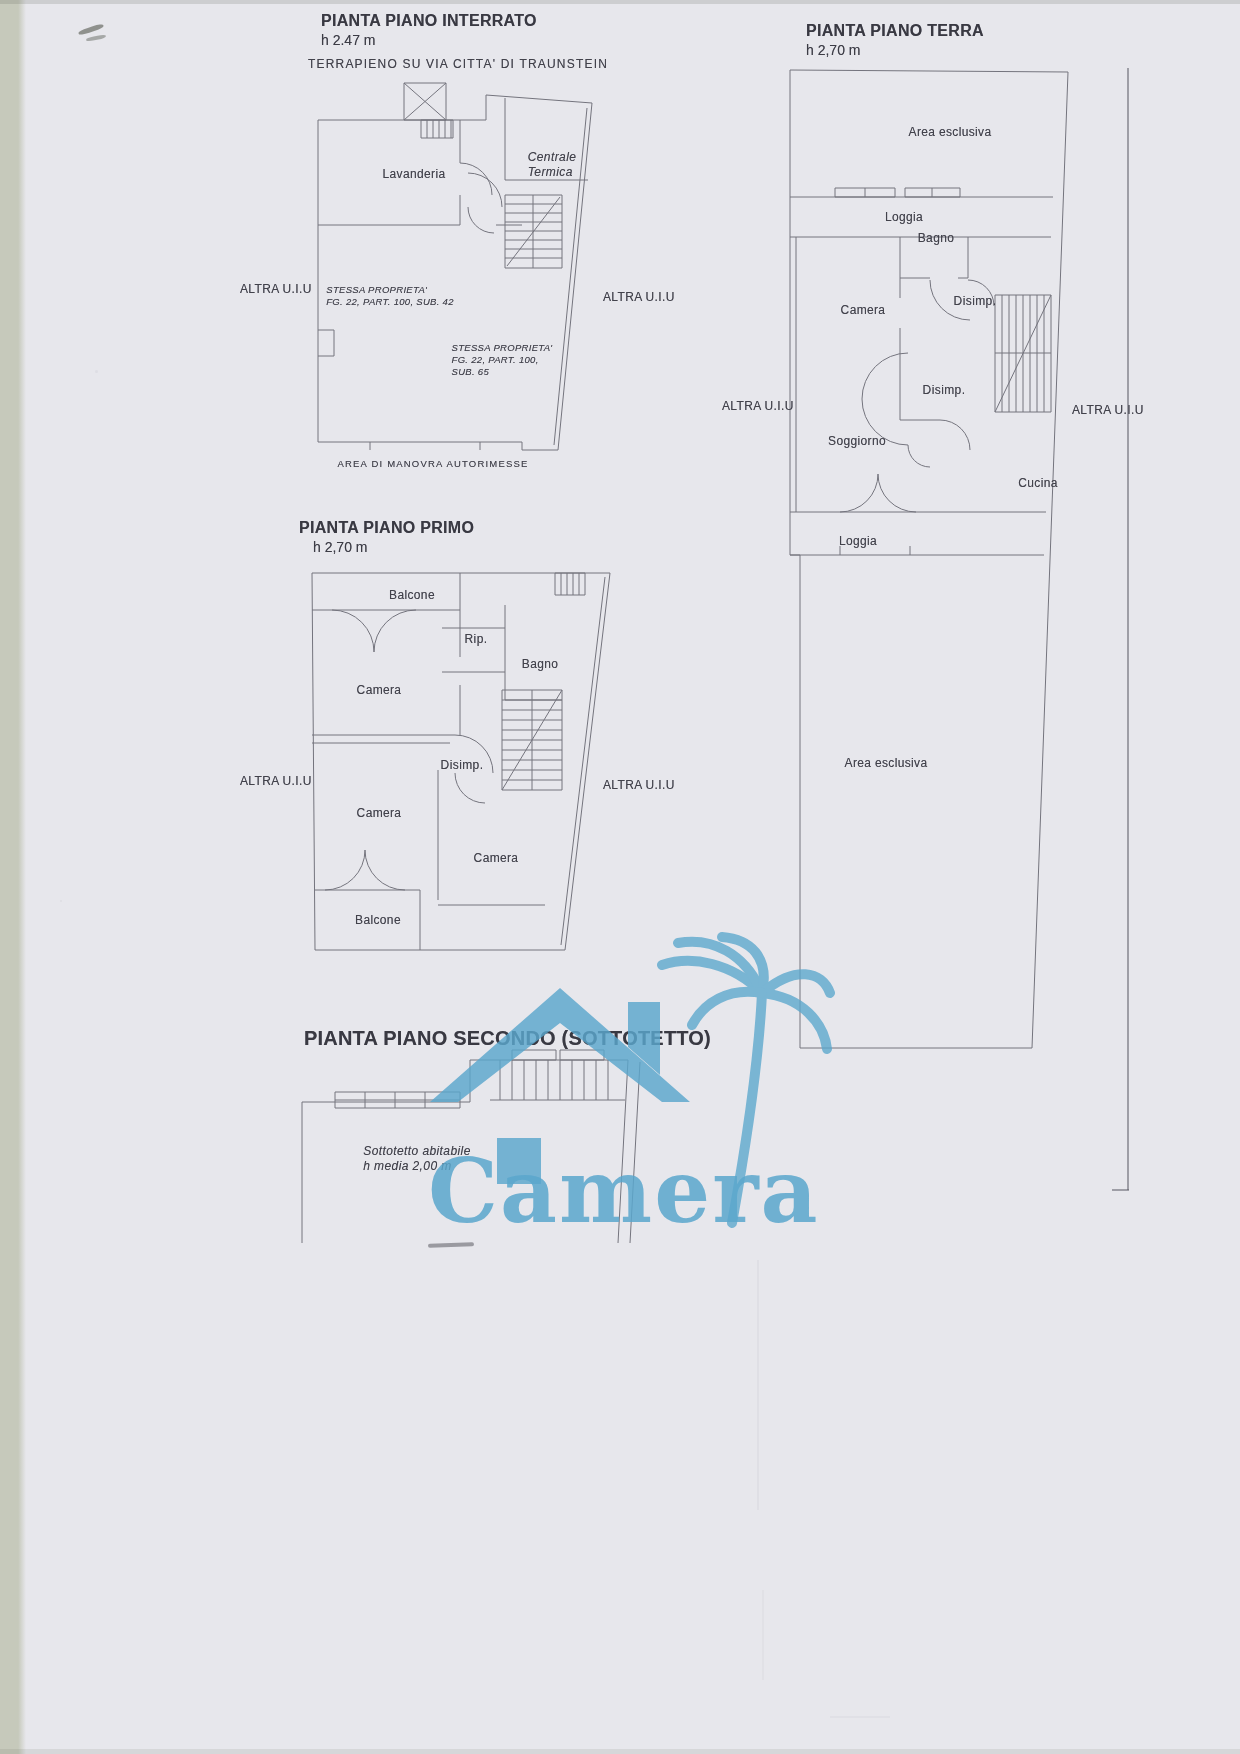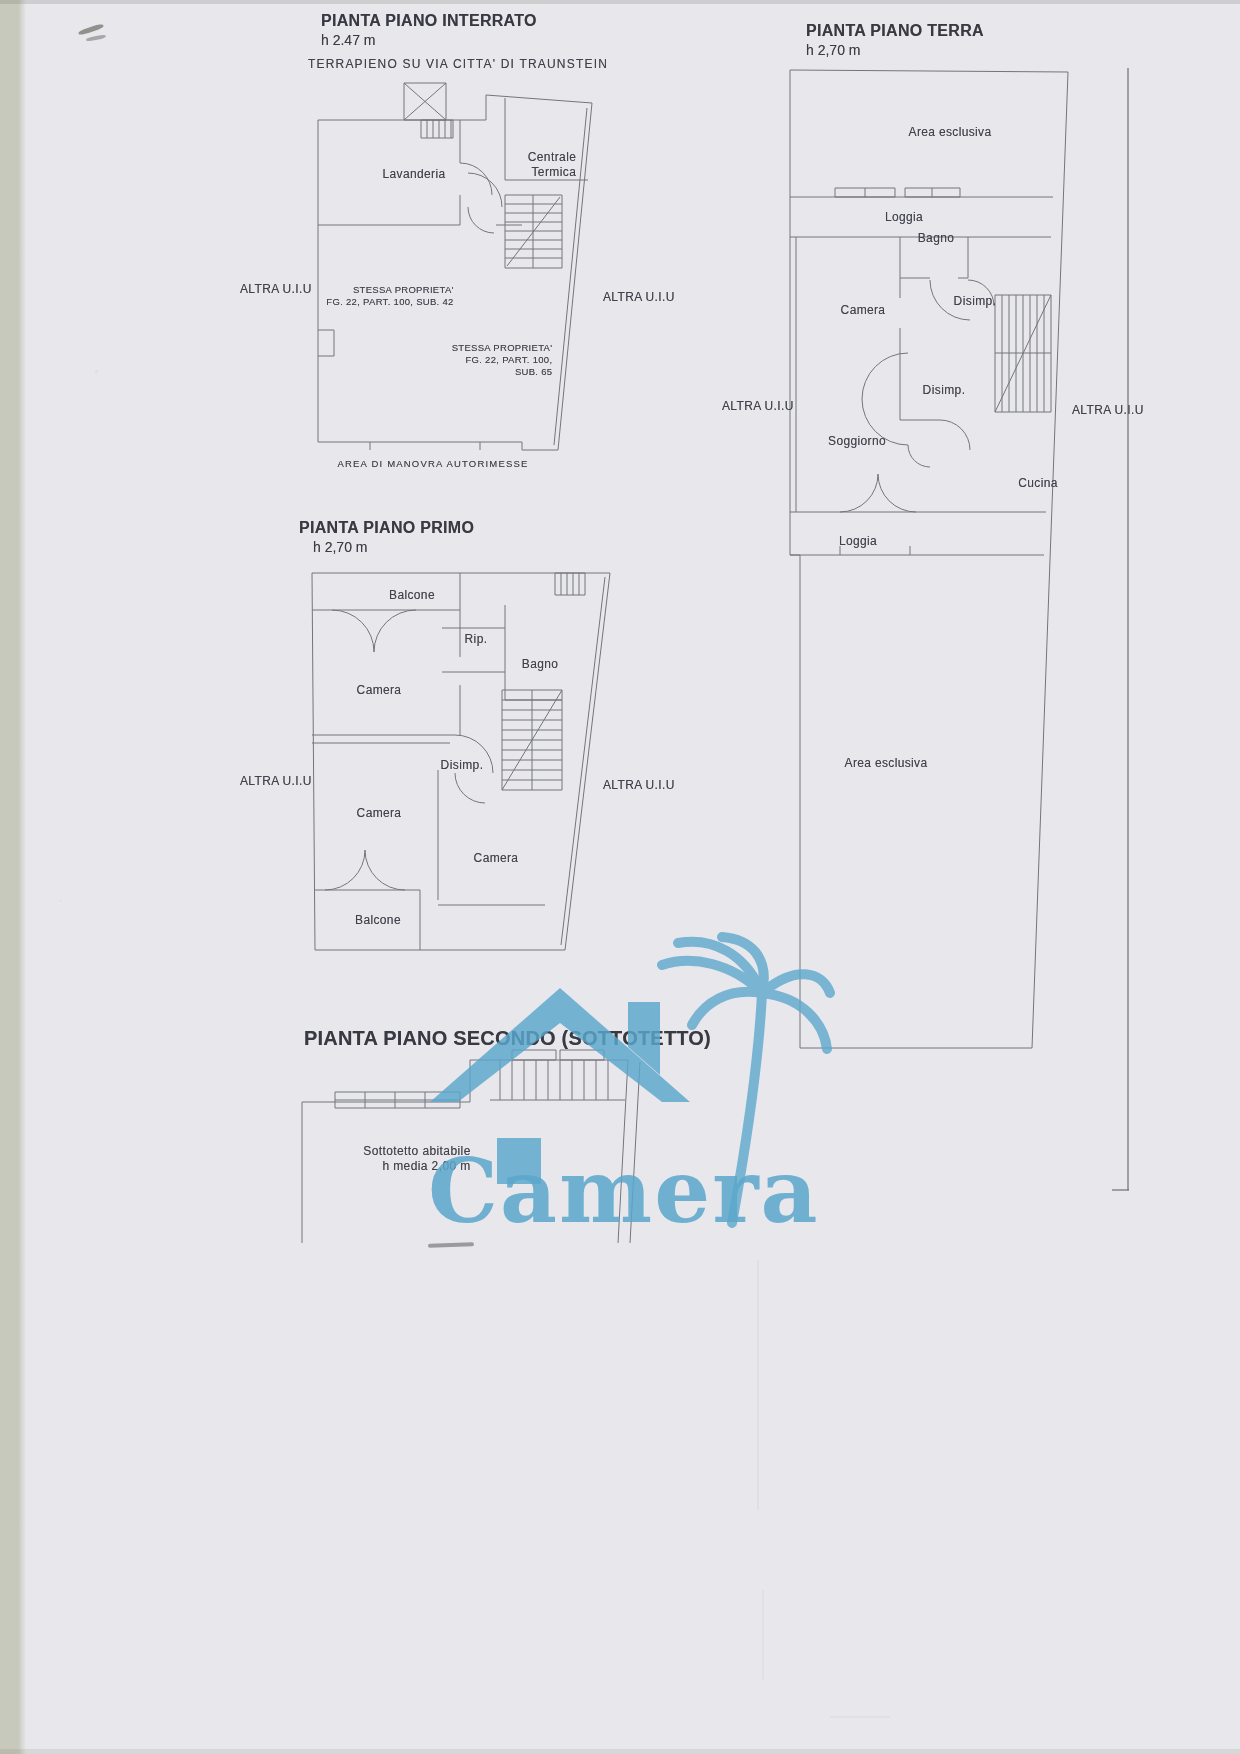--- a/index.html
+++ b/index.html
@@ -12,21 +12,21 @@
     background:linear-gradient(90deg,var(--strip,#c6c9bb) 70%,rgba(198,201,187,0));}
   .edge-top{position:absolute;left:0;top:0;width:1240px;height:4px;background:rgba(90,95,85,.18);}
   .edge-bottom{position:absolute;left:0;bottom:0;width:1240px;height:5px;background:rgba(90,95,85,.12);}
   .smudge{position:absolute;background:#474a40;border-radius:40%;}
   .sm1{left:78px;top:27px;width:26px;height:5px;transform:rotate(-18deg);opacity:.55;}
   .sm2{left:86px;top:36px;width:20px;height:4px;transform:rotate(-12deg);opacity:.4;}
   .artifact{position:absolute;background:rgba(100,100,108,.1);}
   .lbl{position:absolute;color:var(--ink,#42424b);white-space:nowrap;
     text-shadow:0 0 .6px rgba(70,70,85,.55);line-height:1.25;}
   .c{transform:translateX(-50%);}
-  .pre{white-space:pre-line;text-align:right;}
+  .pre{white-space:pre-line;text-align:left;font-style:italic;}
   .title{font-size:16px;font-weight:700;letter-spacing:.3px;color:#393942;}
   .title-sm{font-size:20px;font-weight:700;letter-spacing:.2px;color:#393942;}
   .hnote{font-size:14px;font-weight:400;color:#3c3c45;}
   .s8{font-size:12px;letter-spacing:.4px;}
   .s85{font-size:12px;letter-spacing:.35px;}
   .s95{font-size:9.5px;letter-spacing:.3px;}
   .sp{letter-spacing:1.2px;}
   svg.plan{position:absolute;overflow:visible;}
   svg.plan *{vector-effect:non-scaling-stroke;}
   .plan path,.plan rect,.plan line,.plan polyline{stroke:var(--line,#60606a);stroke-width:1;fill:none;}

